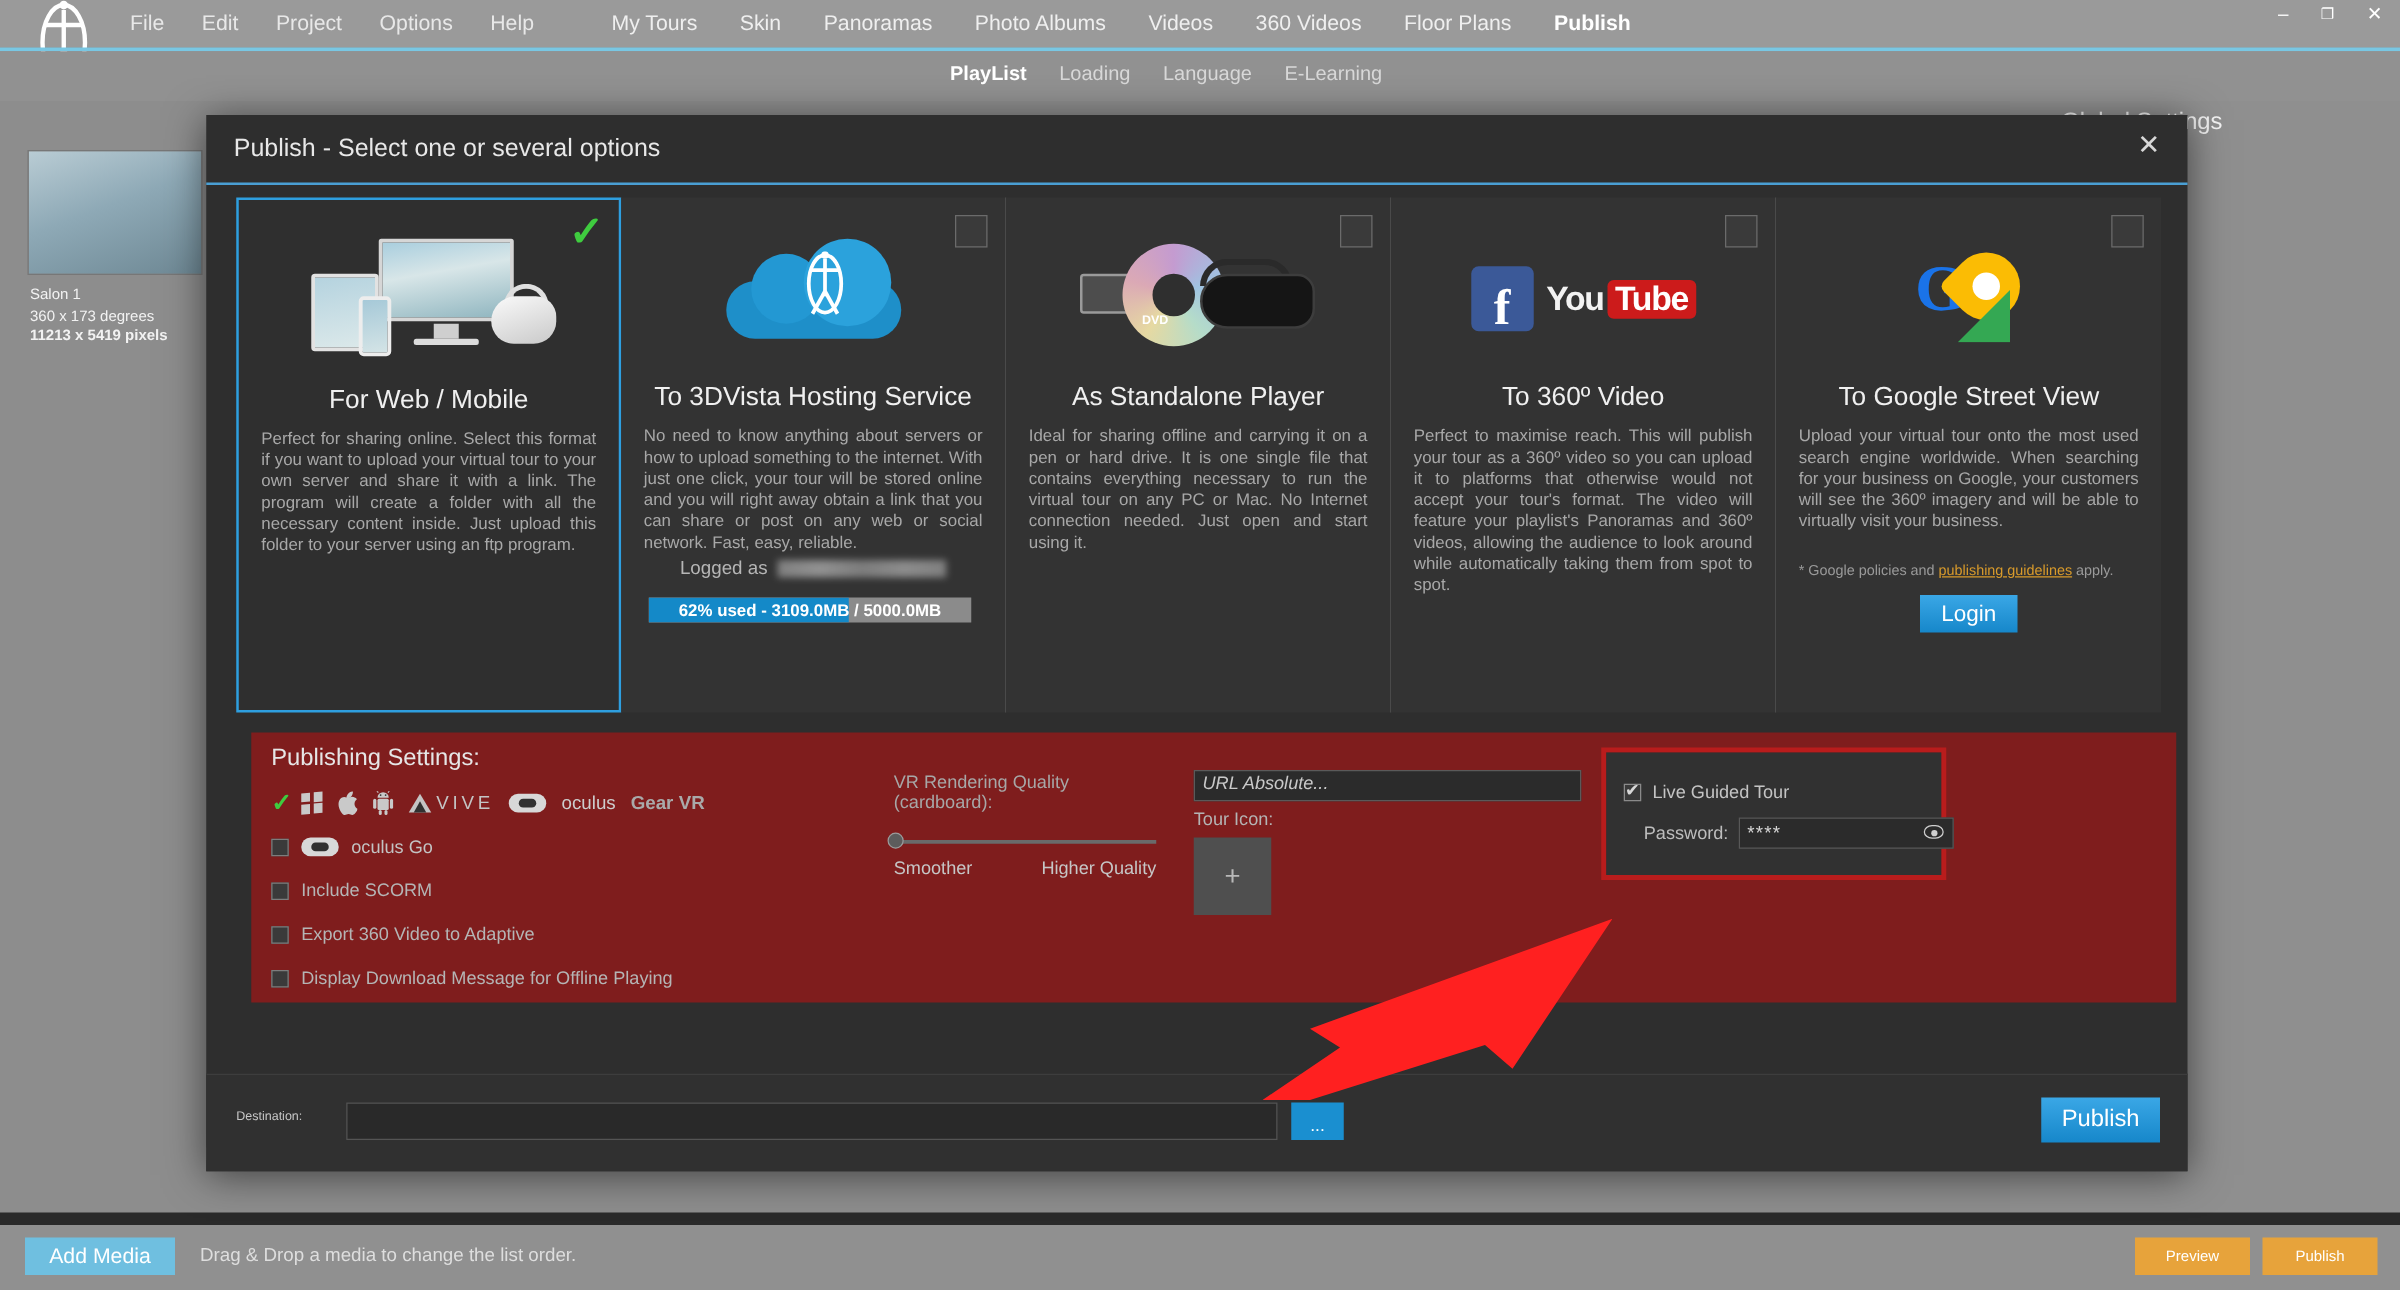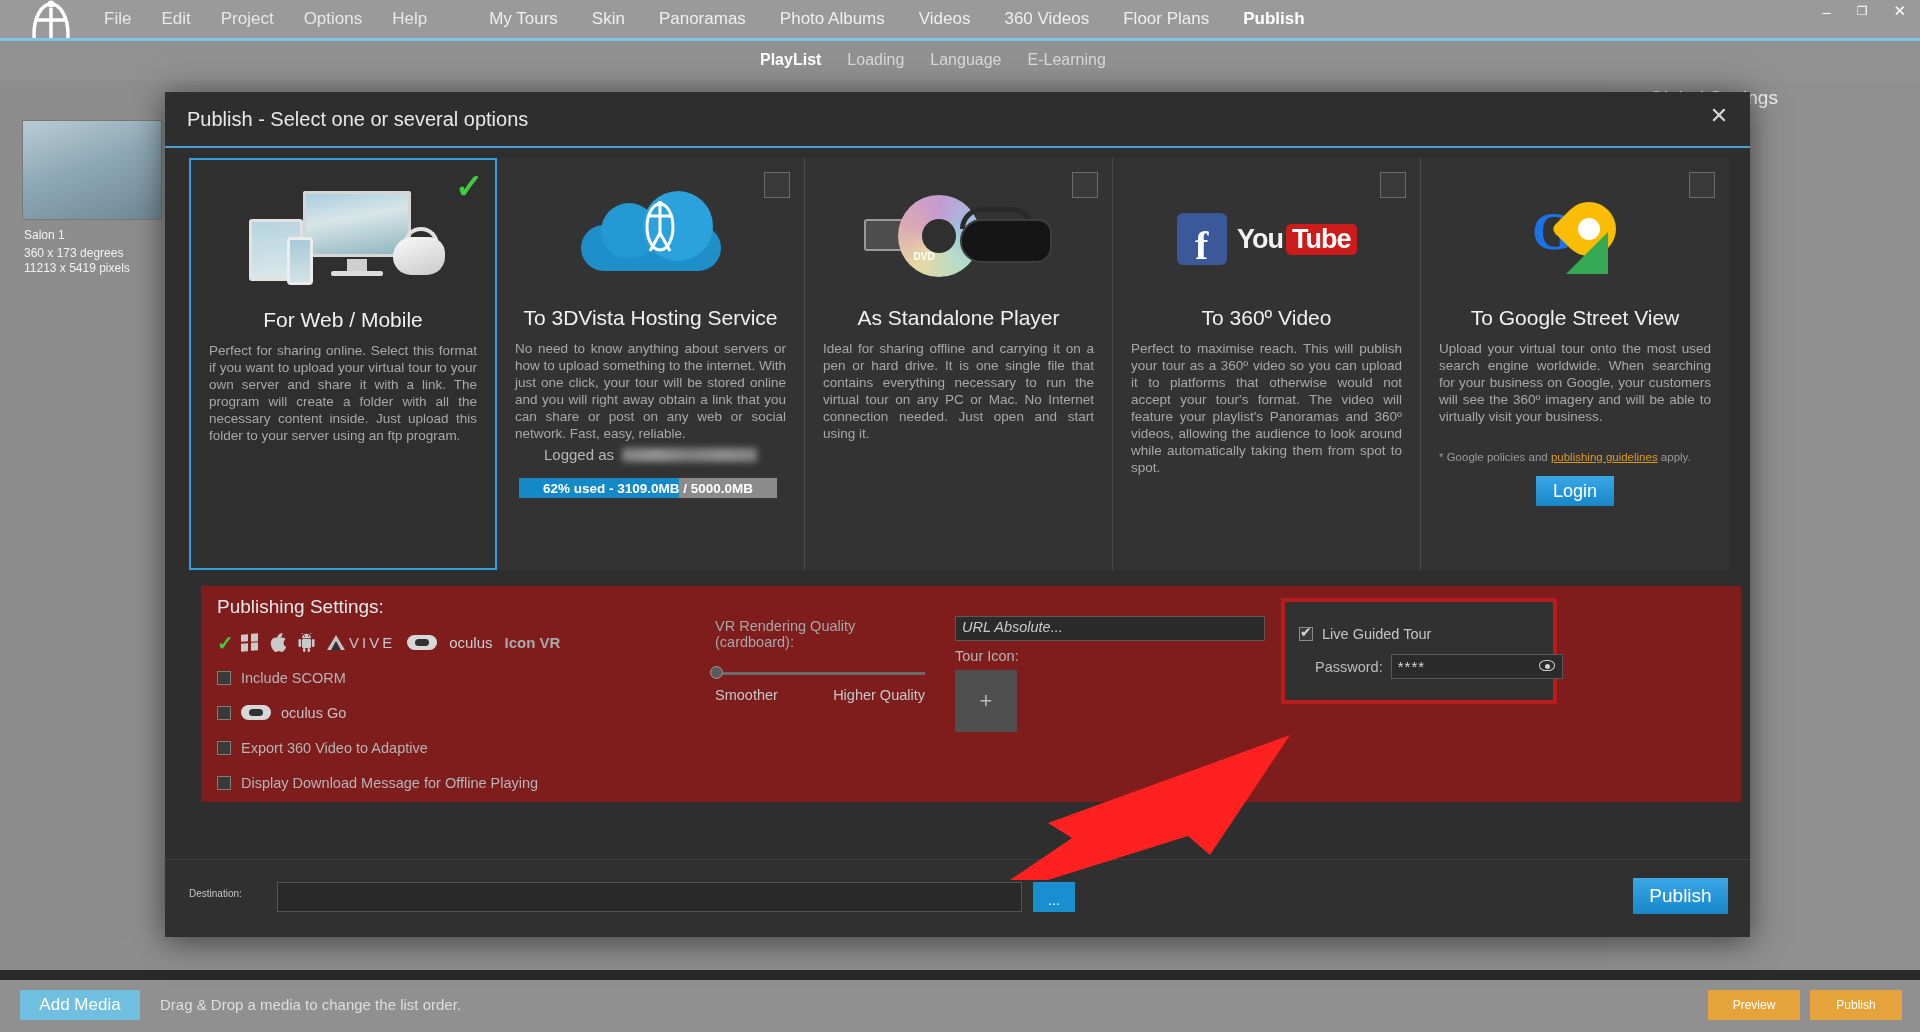--- a/index.html
+++ b/index.html
@@ -499,21 +499,21 @@
 </style>
 </head>
 <body>
 
 <div id="app-bg">
 
   <div class="media-strip">
     <div class="thumb" style="left:22px; top:20px;"></div>
     <div class="thumb-label" style="left:24px; top:128px;">Salon 1</div>
     <div class="thumb-label" style="left:24px; top:146px;">360 x 173 degrees</div>
-    <div class="thumb-label" style="left:24px; top:161px;">11213 x 5419 pixels</div>
+    <div class="thumb-label" style="left:24px; top:161px;font-weight:bold;">11213 x 5419 pixels</div>
     <div class="thumb" style="left:1455px; top:20px; width:140px;"></div>
   </div>
 
   <div class="gs-panel">
     
     
     
     
   </div>
 
@@ -701,33 +701,33 @@
             <circle cx="6.5" cy="3" r=".7" fill="#313131"></circle>
               <circle cx="10.5" cy="3" r=".7" fill="#313131"></circle>
             <path d="M4.6 1 L3.4 -0.6 M12.4 1 L13.6 -0.6" stroke="#c9c9c9" stroke-width="1"></path>
           </svg>
           <span class="vive">
             <span class="vive-tri"></span>
             <span class="vive-txt">VIVE</span>
           </span>
           <span class="oculus-lens"></span>
           <span class="oc-txt">oculus</span>
-          <span class="gear-txt">Icon VR</span>
+          <span class="gear-txt">Gear VR</span>
         </div>
-      </div>
-
-      <div class="ps-row">
-        <div class="cb"></div>
-        <span class="ps-label">Include SCORM</span>
       </div>
 
       <div class="ps-row">
         <div class="cb"></div>
         <span class="oculus-lens"></span>
         <span class="ps-label" style="color:#c3c3c3">oculus Go</span>
+      </div>
+
+      <div class="ps-row">
+        <div class="cb"></div>
+        <span class="ps-label">Include SCORM</span>
       </div>
       <div class="ps-row">
         <div class="cb"></div>
         <span class="ps-label">Export 360 Video to Adaptive</span>
       </div>
       <div class="ps-row">
         <div class="cb"></div>
         <span class="ps-label">Display Download Message for Offline Playing</span>
       </div>
     </div>

